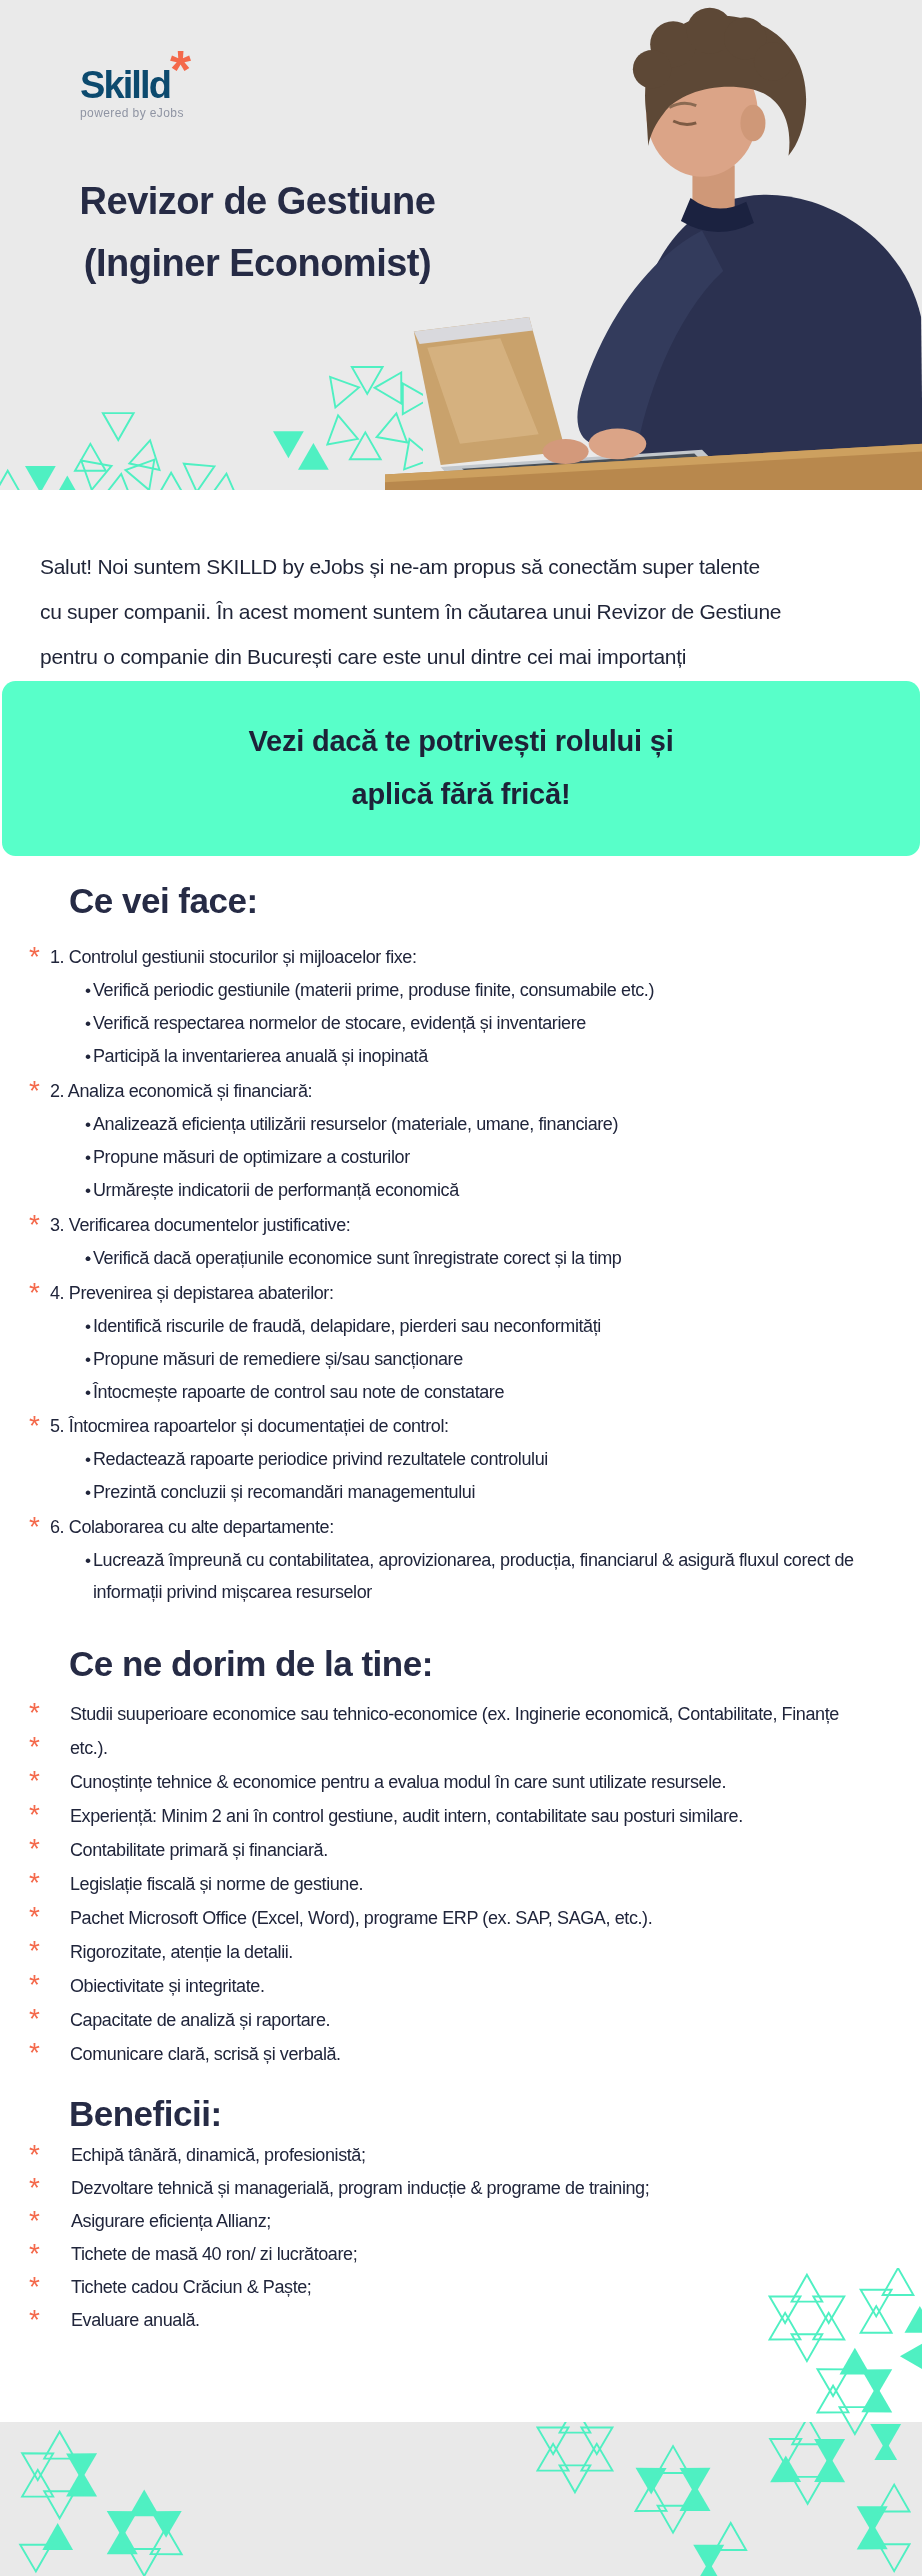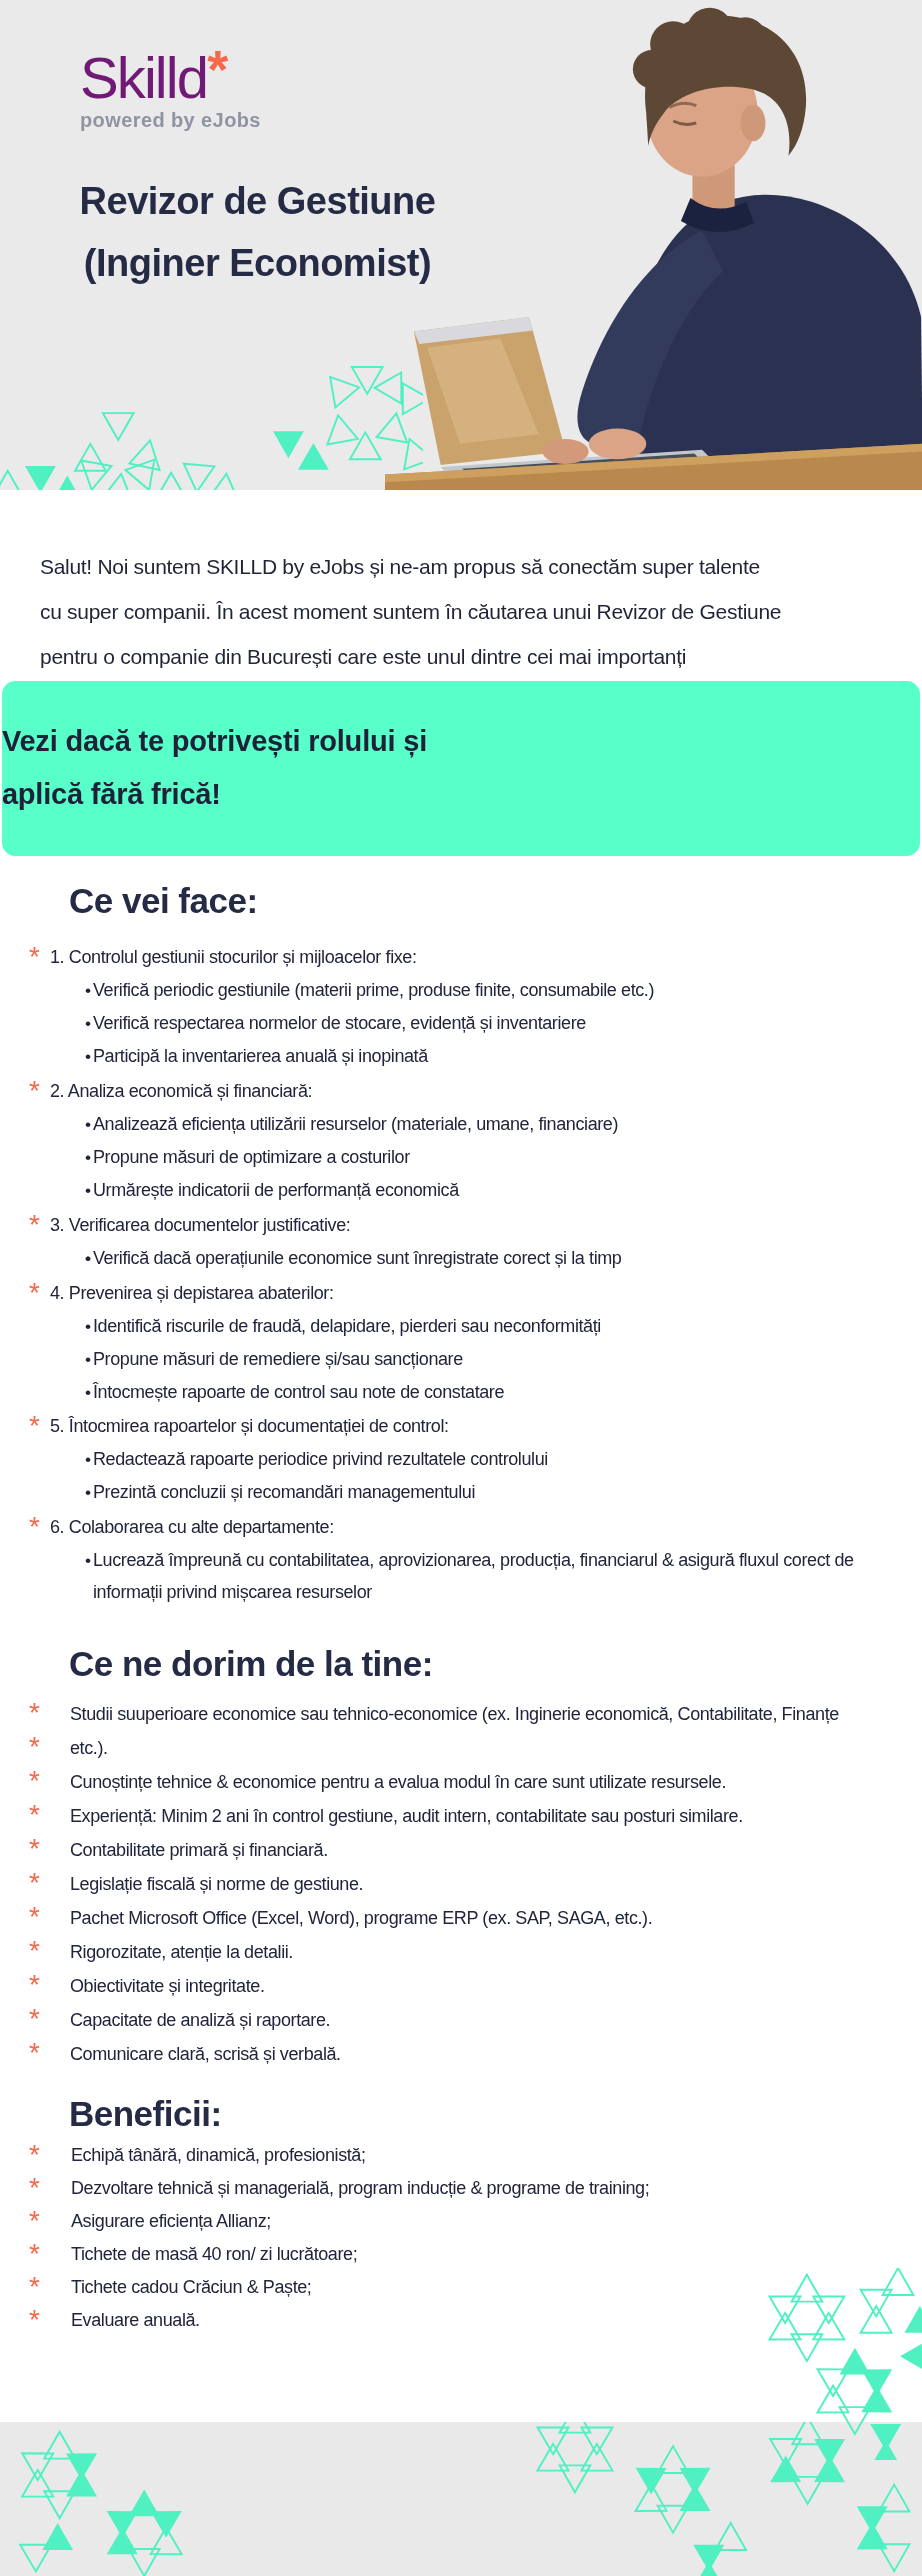--- a/index.html
+++ b/index.html
@@ -5,37 +5,37 @@
   :root{ --accent:#f4694b; --mint:#58ffc9; --tri:#4ff0c2; --navy:#262b45; --ink:#21263c; }
   *{box-sizing:border-box;}
   html,body{margin:0;padding:0;}
   body{
     width:923px;height:2576px;position:relative;overflow:hidden;background:#ffffff;
     font-family:"Liberation Sans",sans-serif;color:var(--ink);
   }
   
   .header{position:relative;height:490px;background:#eaeaea;overflow:hidden;}
   .logo{position:absolute;left:80px;top:42px;line-height:1;}
-  .logo .brand{font-size:58px;font-weight:400;letter-spacing:-1.9px;color:#701a75;}
+  .logo .brand{font-size:38px;font-weight:700;letter-spacing:-1.9px;color:#0c4a6e;}
   .logo .mark{font-size:54px;font-weight:800;color:var(--accent);vertical-align:9.6px;}
-  .logo .tagline{font-size:20px;color:#8f94a3;margin-top:3.8px;letter-spacing:0.4px;font-weight:700;}
+  .logo .tagline{font-size:12px;color:#8f94a3;margin-top:3.8px;letter-spacing:0.4px;font-weight:400;}
   .title{position:absolute;left:27px;top:170px;width:461px;margin:0;text-align:center;
          font-size:38px;line-height:62px;font-weight:700;color:var(--navy);letter-spacing:-0.5px;}
   .title span{display:block;}
   .photo{position:absolute;right:0;top:0;width:538px;height:490px;pointer-events:none;}
   .decor-header{position:absolute;left:0;top:341px;width:423px;height:149px;pointer-events:none;}
   
   .to{fill:none;stroke:var(--tri);stroke-width:2px;}
   .tf{fill:var(--tri);stroke:none;}
   
   .intro{margin:54px 27px 0 40px;font-size:21px;line-height:45px;color:#1f2437;letter-spacing:-0.3px;}
   .intro .iline{display:block;white-space:nowrap;}
   
   .banner{margin:1.9px 2.9px 0 1.9px;height:175px;border-radius:13.5px;background:var(--mint);
-          display:flex;flex-direction:column;justify-content:center;}
+          display:flex;flex-direction:column;align-items:center;justify-content:center;}
   .banner .bline{font-size:29px;line-height:53px;font-weight:700;color:#1d2238;letter-spacing:-0.2px;}
   
   .h{margin:25px 0 0 69px;font-size:35px;line-height:40px;font-weight:700;color:var(--navy);letter-spacing:-0.5px;}
   .tlist{margin-top:20px;}
   .row{position:relative;font-size:18px;letter-spacing:-0.4px;line-height:32px;color:#20253b;}
   .tlabel{padding-left:50px;margin-top:2.9px;}
   .brow{padding-left:93px;padding-right:7.7px;margin-top:1px;}
   .dot{position:absolute;left:85px;top:0;font-size:17.3px;color:#20253b;}
   .ast{position:absolute;left:29px;top:1px;font-size:28px;line-height:29px;color:var(--accent);font-weight:400;}
   .req .rrow{position:relative;font-size:18px;letter-spacing:-0.4px;line-height:34px;

